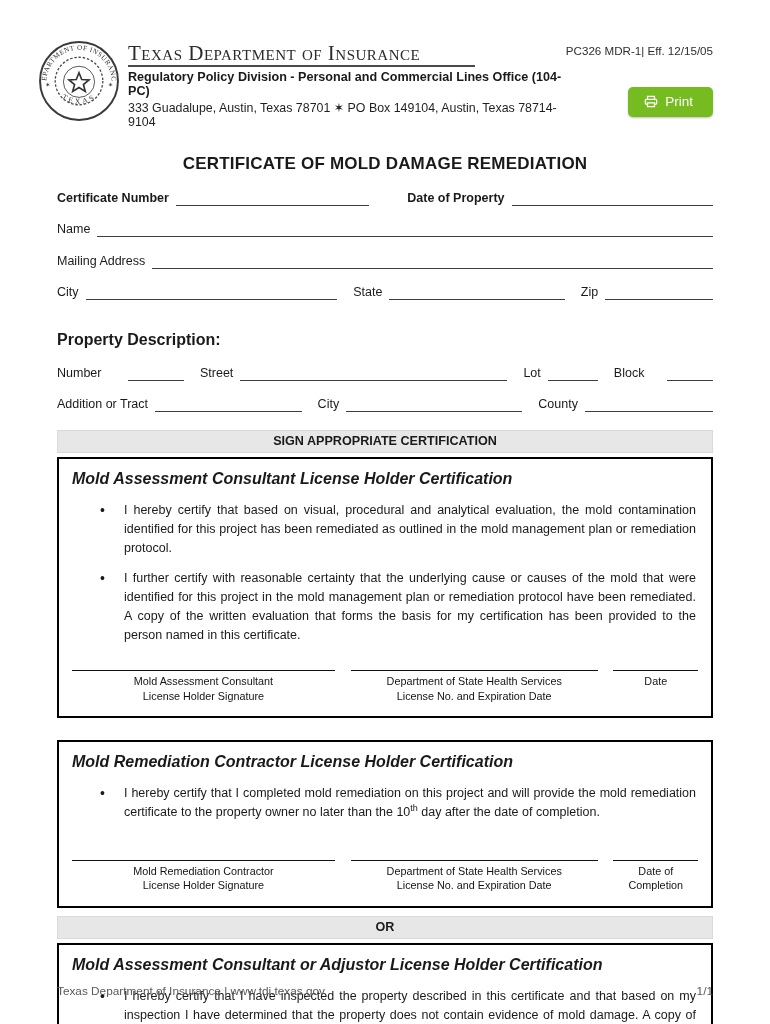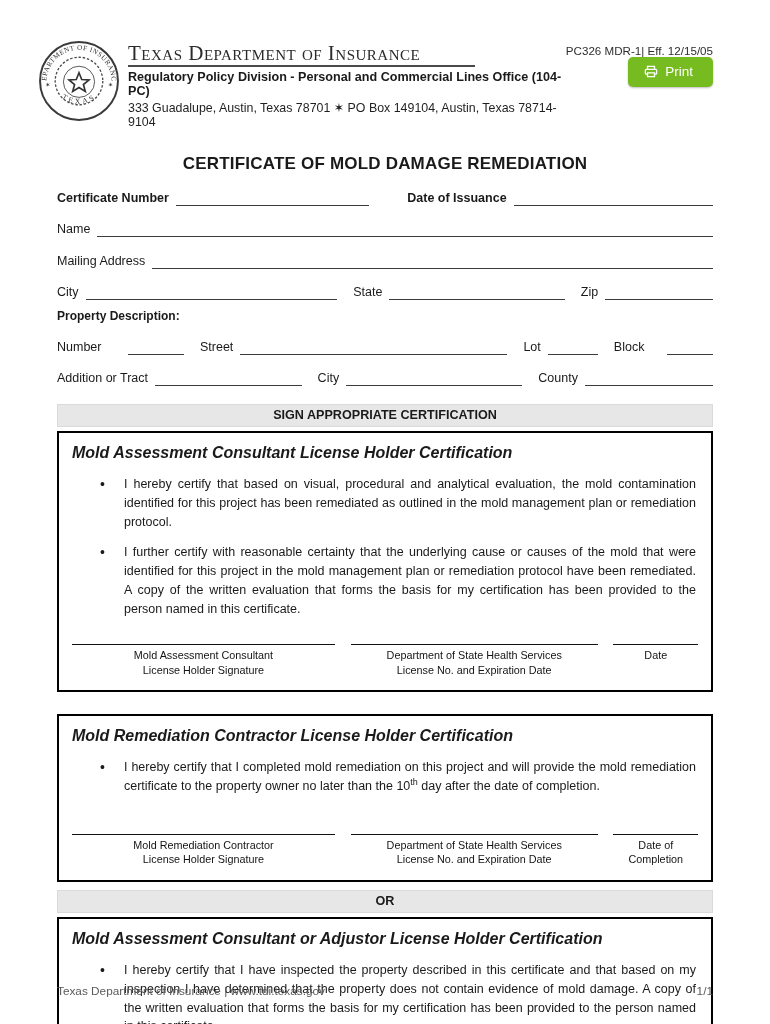--- a/index.html
+++ b/index.html
@@ -34,20 +34,21 @@
   }
   .division { font-weight: bold; font-size: 12.6px; margin-top: 3px; }
   .addr-line, .contact-line { font-size: 12.4px; margin-top: 2px; color: #1f1f1f; }
   .header-right {
     flex: 0 0 150px;
     display: flex; flex-direction: column; align-items: flex-end;
     padding-top: 6px;
   }
   .form-number { font-size: 11.6px; color: #2e2e2e; white-space: nowrap; }
   .print-btn {
+    margin-top: 30px;
     display: inline-flex; align-items: center; gap: 7px;
     background: #76bc21;
     color: #ffffff;
     border: none;
     border-radius: 5px;
     padding: 7px 20px 8px 16px;
     font-family: "Liberation Sans", sans-serif;
     font-size: 13.5px;
     cursor: pointer;
     box-shadow: 0 1px 2px rgba(0,0,0,0.25);
@@ -65,21 +66,21 @@
 
   
   .fields { margin-left: 19px; margin-top: 10px; }
   .frow { display: flex; align-items: flex-end; margin-top: 16.5px; font-size: 12.5px; }
   .frow .lbl { white-space: nowrap; padding-right: 7px; line-height: 1.2; }
   .frow .lbl.b { font-weight: bold; }
   .fline { border-bottom: 1px solid #3c3c3c; height: 15px; }
   .fgroup { display: flex; align-items: flex-end; }
   .gap38 { width: 38px; flex: 0 0 38px; }
   .gap16 { width: 16px; flex: 0 0 16px; }
-  .prop-desc { font-weight: bold; font-size: 12px; margin-top: 9px; }
+  .prop-desc { font-weight: bold; font-size: 16px; margin-top: 31px; }
 
   
   .bar {
     margin-left: 19px;
     margin-top: 18px;
     background: #e7e7e7;
     border: 1px solid #dadada;
     text-align: center;
     font-weight: bold;
     font-size: 12.6px;
@@ -181,21 +182,21 @@
   <div class="doc-title">CERTIFICATE OF MOLD DAMAGE REMEDIATION</div>
 
   <div class="fields">
     <div class="frow">
       <div class="fgroup" style="flex: 48;">
         <span class="lbl b">Certificate Number</span>
         <div class="fline" style="flex:1;"></div>
       </div>
       <div class="gap38"></div>
       <div class="fgroup" style="flex: 47;">
-        <span class="lbl b">Date of Issuance</span>
+        <span class="lbl b">Date of Property</span>
         <div class="fline" style="flex:1;"></div>
       </div>
     </div>
 
     <div class="frow">
       <span class="lbl">Name</span>
       <div class="fline" style="flex:1;"></div>
     </div>
 
     <div class="frow">

